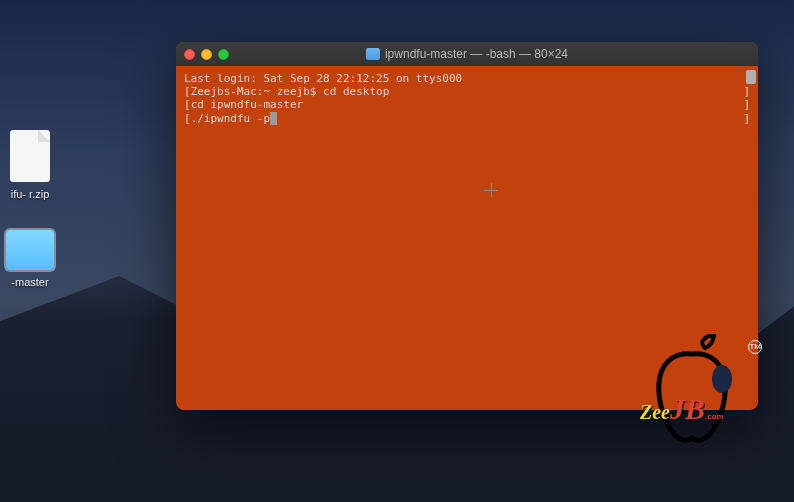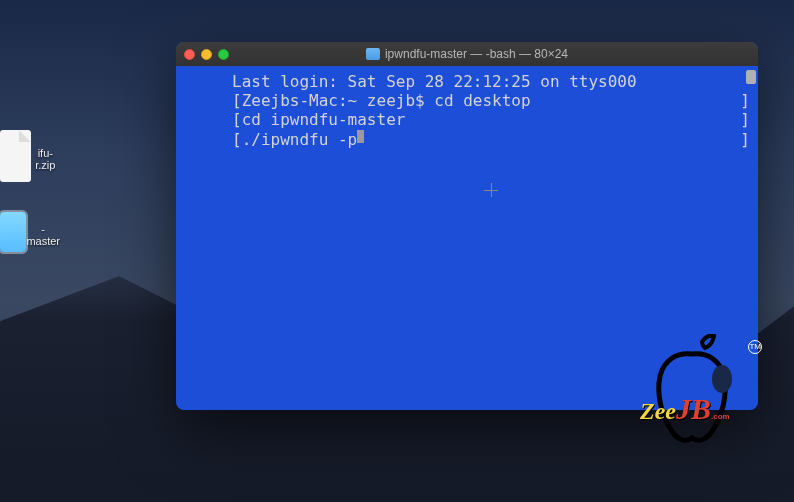--- a/index.html
+++ b/index.html
@@ -24,21 +24,21 @@
       position: absolute;
       top: 130px;
       left: 0;
       display: flex;
       flex-direction: column;
       gap: 30px;
       align-items: center;
     }
     .desktop-icon {
       display: flex;
-      flex-direction: row;
+      flex-direction: column;
       align-items: center;
       width: 60px;
       cursor: pointer;
     }
     .file-icon {
       width: 40px;
       height: 52px;
       background: #f5f5f5;
       border-radius: 3px;
       position: relative;
@@ -72,21 +72,21 @@
       text-shadow: 0 1px 2px rgba(0,0,0,0.8);
       max-width: 80px;
       word-wrap: break-word;
     }
     .terminal-window {
       position: absolute;
       top: 42px;
       left: 176px;
       width: 582px;
       height: 368px;
-      background: #1d4ed8;
+      background: #c2410c;
       border-radius: 8px;
       box-shadow: 0 20px 60px rgba(0,0,0,0.6);
       overflow: hidden;
     }
     .title-bar {
       height: 24px;
       background: linear-gradient(180deg, #3c3c3c 0%, #323232 100%);
       display: flex;
       align-items: center;
       padding: 0 8px;
@@ -116,26 +116,25 @@
     }
     .folder-mini {
       width: 14px;
       height: 12px;
       background: linear-gradient(180deg, #6db5f0 0%, #4a9de8 100%);
       border-radius: 2px;
     }
     .terminal-content {
       padding: 6px 8px;
       font-family: 'Menlo', 'Monaco', monospace;
-      font-size: 16px;
+      font-size: 11px;
       line-height: 1.2;
       color: #d4d4d4;
       position: relative;
       height: calc(100% - 24px);
-      margin-left: 48px;
     }
     .term-line {
       white-space: pre;
       display: flex;
     }
     .line-open { color: #d4d4d4; }
     .line-text { flex: 1; }
     .line-close { color: #d4d4d4; }
     .cursor-block {
       display: inline-block;
@@ -184,21 +183,21 @@
     }
     .logo-text {
       position: absolute;
       bottom: 18px;
       left: 18px;
       display: flex;
       align-items: baseline;
     }
     .logo-zee {
       font-family: 'Times New Roman', serif;
-      font-size: 24px;
+      font-size: 20px;
       font-weight: bold;
       color: #f5d742;
       font-style: italic;
       text-shadow: 1px 1px 0 #000;
     }
     .logo-jb {
       font-family: 'Times New Roman', serif;
       font-size: 30px;
       font-weight: bold;
       color: #e04030;

